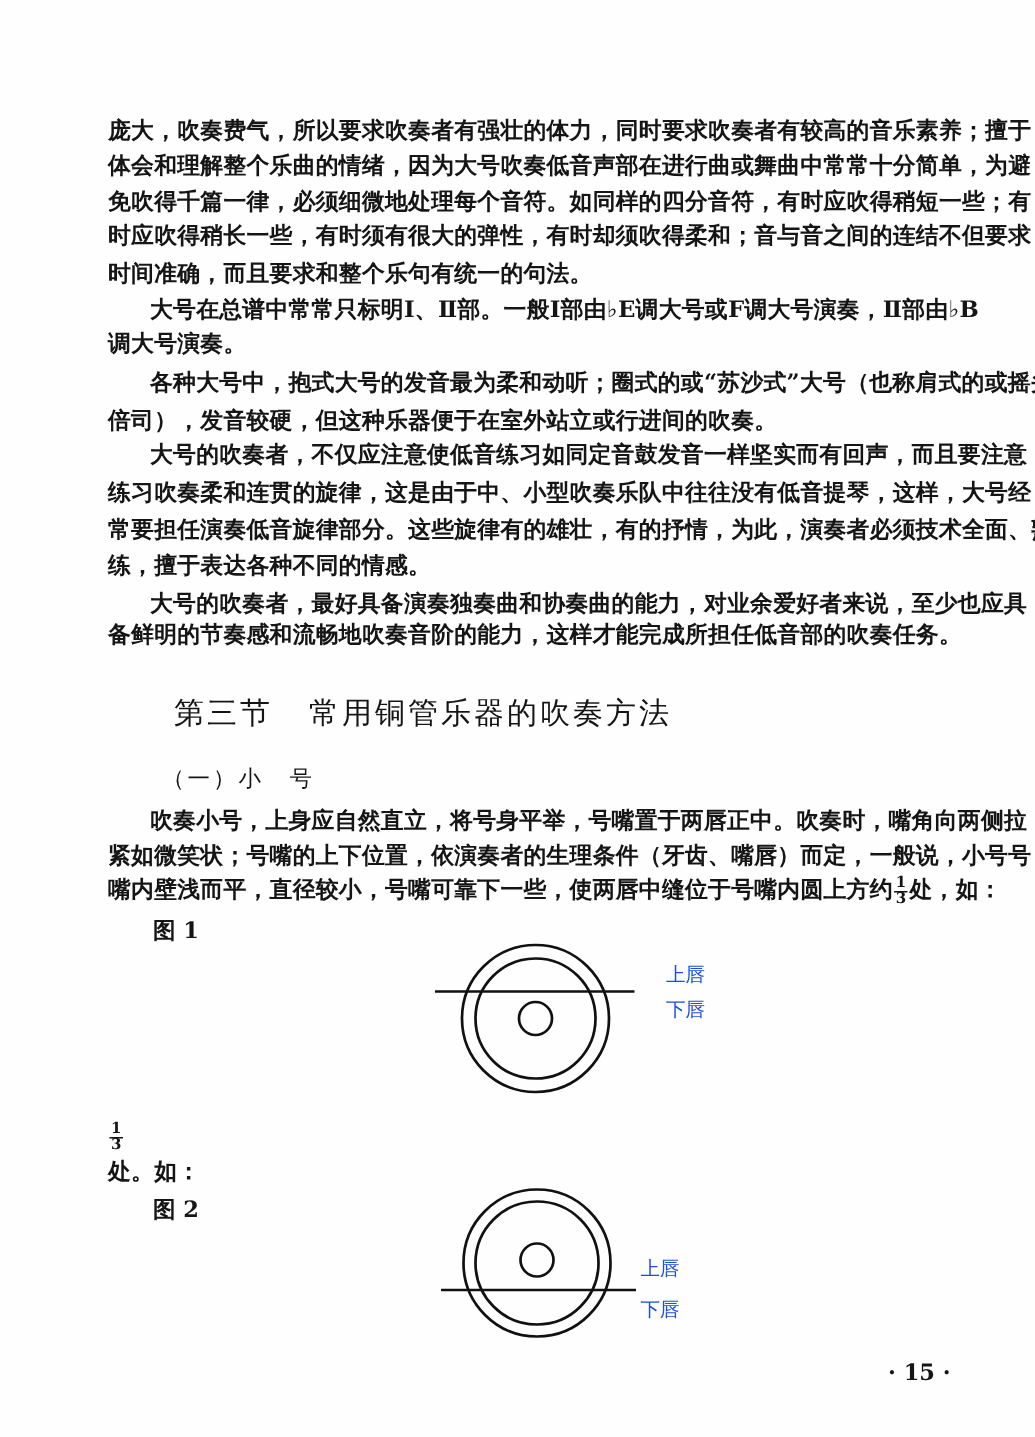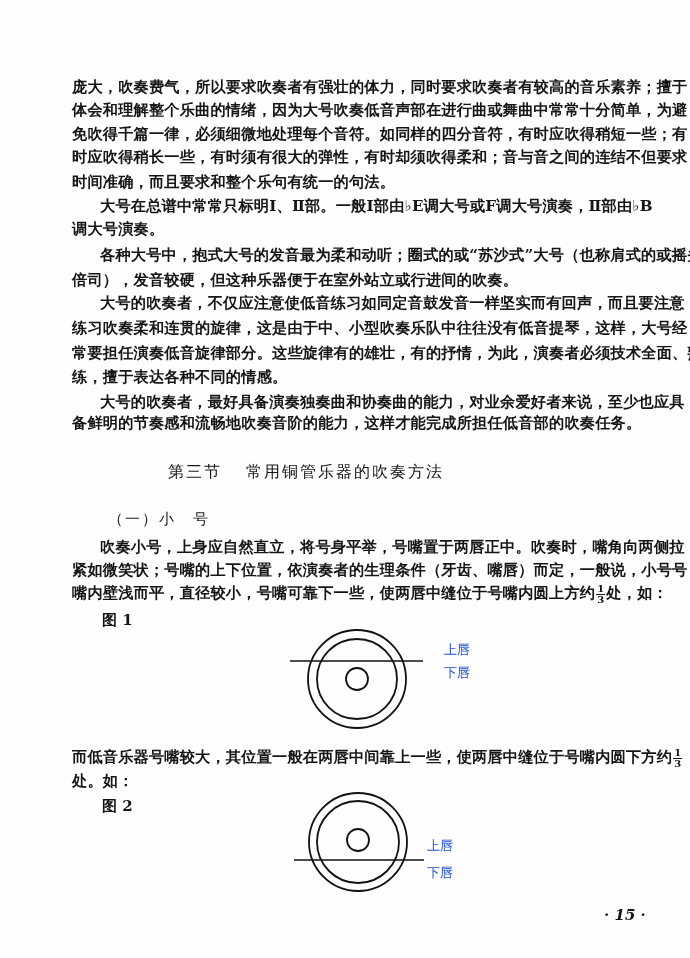--- a/index.html
+++ b/index.html
@@ -3,30 +3,30 @@
 <meta charset="utf-8">
 <style>
   html, body { margin: 0; padding: 0; background: #ffffff; }
   body { width: 690px; height: 958px; position: relative; overflow: hidden;
          font-family: "DejaVu Serif", "Liberation Serif", serif; color: #151515; }
   .page { position: absolute; left: 0; top: 0; width: 690px; height: 958px; background: #fefefe; }
   .line { position: absolute; left: 72px; width: 568px; font-size: 15.2px; line-height: 20px;
           font-weight: bold; white-space: nowrap; letter-spacing: 0.2px; text-align: justify; text-align-last: justify; }
   .line.last { text-align-last: left; }
   .indent { left: 100px; width: 540px; }
-  .heading { position: absolute; left: 0; width: 564px; text-align: center; font-size: 16px;
-             top: 462px; letter-spacing: 2px; font-weight: normal; margin-left: 24px; }
+  .heading { position: absolute; left: 0; width: 564px; text-align: center; font-size: 20px;
+             top: 462px; letter-spacing: 2px; font-weight: normal; }
   .heading .gap { display: inline-block; width: 24px; }
   .subheading { position: absolute; left: 108px; top: 510px; font-size: 15px; font-weight: normal; letter-spacing: 2px; }
   .fig-label { position: absolute; left: 102px; font-size: 15px; font-weight: bold; }
   .frac { display: inline-flex; flex-direction: column; align-items: center; vertical-align: middle;
           font-size: 10px; line-height: 10px; margin: 0 1px; }
   .frac .num { border-bottom: 1px solid #151515; padding: 0 1px; }
   .lip { position: absolute; font-size: 13px; font-family: "DejaVu Sans", sans-serif; color: #1d4ed8; }
-  .pagenum { position: absolute; left: 592px; top: 906px; font-size: 15px; font-style: italic; font-weight: bold; margin-left: 12px; }
+  .pagenum { position: absolute; left: 592px; top: 906px; font-size: 15px; font-weight: bold; }
   svg { position: absolute; left: 0; top: 0; }
 </style>
 </head>
 <body>
 
 <div class="page">
 
   <div class="line" style="top:77px">庞大，吹奏费气，所以要求吹奏者有强壮的体力，同时要求吹奏者有较高的音乐素养；擅于</div>
   <div class="line" style="top:100px">体会和理解整个乐曲的情绪，因为大号吹奏低音声部在进行曲或舞曲中常常十分简单，为避</div>
   <div class="line" style="top:124px">免吹得千篇一律，必须细微地处理每个音符。如同样的四分音符，有时应吹得稍短一些；有</div>
@@ -58,21 +58,21 @@
   <div class="line last" style="top:583px; text-align:center">
     <span>嘴内壁浅而平，直径较小，号嘴可靠下一些，使两唇中缝位于号嘴内圆上方约</span><span class="frac">
         <span class="num">1</span>
         <span class="den">3</span>
       </span><span>处，如：</span>
   </div>
 
   <div class="fig-label" style="top:611px">图 1</div>
 
   <div class="line last" style="top:747px; text-align:left">
-    <span>而低音乐器号嘴较大，其位置一般在两唇中间靠上一些，使两唇中缝位于号嘴内圆下方约</span><span class="frac">
+    <span class="frac">
         <span class="num">1</span>
         <span class="den">3</span>
       </span>
   </div>
   <div class="line last" style="top:771px">处。如：</div>
 
   <div class="fig-label" style="top:797px">图 2</div>
 
   <svg width="690" height="958">
     <g fill="none" stroke="#111" stroke-width="1.8">

